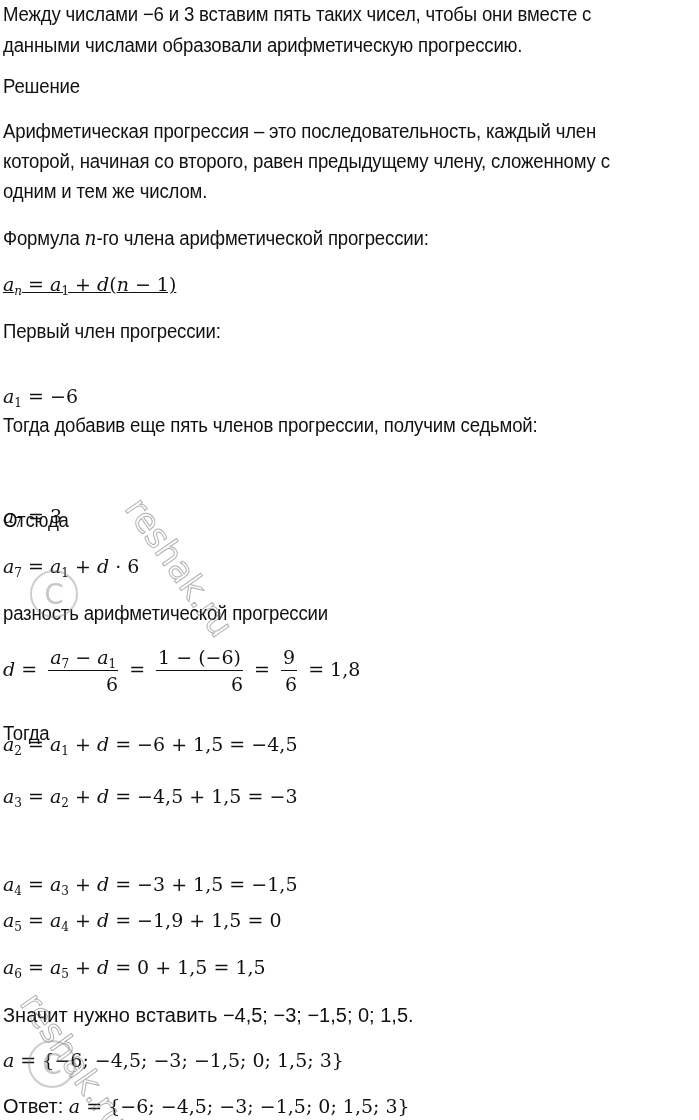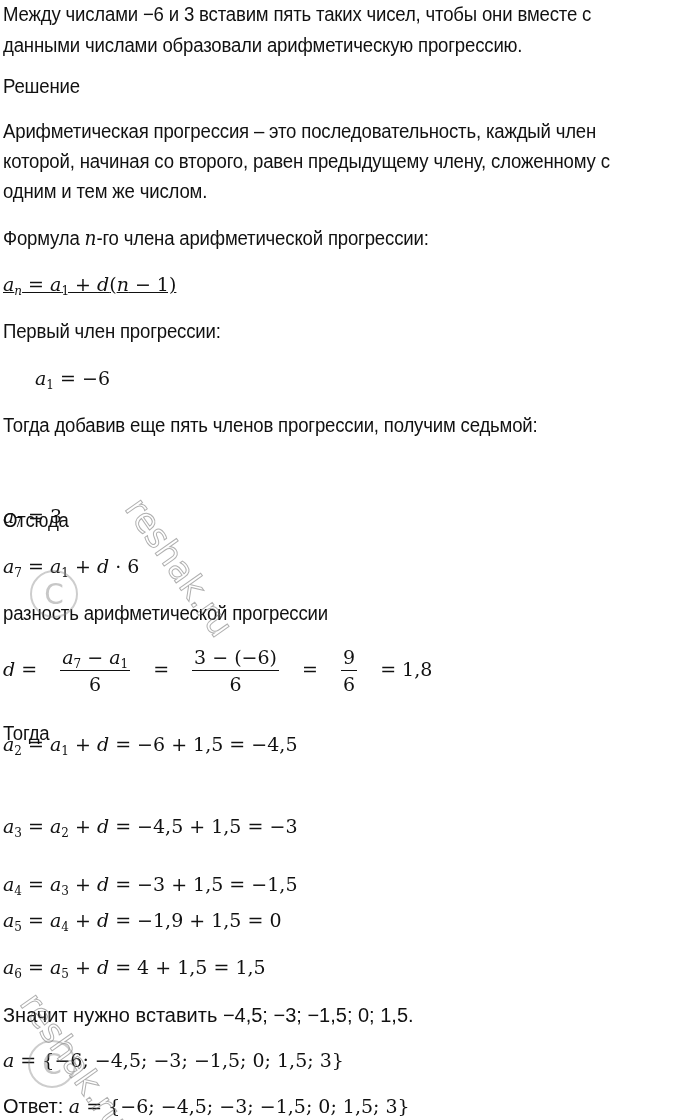--- a/index.html
+++ b/index.html
@@ -14,22 +14,22 @@
     transform: scaleX(0.93); transform-origin: left center;
   }
   .math {
     position: absolute; left: 3px; white-space: nowrap;
     font-family: "DejaVu Serif", serif;
     font-size: 19px; line-height: 24px;
   }
   .math i { font-style: italic; }
   .math sub { font-size: 12px; vertical-align: -4px; line-height: 0; }
   .frac {
-    display: inline-flex; flex-direction: column; align-items: center;
-    vertical-align: middle; margin: 0 17px;
+    display: inline-flex; flex-direction: column; align-items: flex-end;
+    vertical-align: middle; margin: 0 5px;
   }
   .frac .num { padding: 0 2px 2px 2px; border-bottom: 1.5px solid #111; line-height: 22px; }
   .frac .den { line-height: 24px; padding-top: 1px; }
   .watermark {
     position: absolute; pointer-events: none; color: rgba(120,120,120,0.35);
     font-family: "DejaVu Sans", sans-serif;
   }
   .wm-text {
     position: absolute; font-size: 34px; font-weight: normal;
     -webkit-text-stroke: 1px rgba(110,110,110,0.55); color: transparent;
@@ -57,21 +57,21 @@
 <div class="line" style="top:226px;">
   <span>Формула </span><i style="font-family:'DejaVu Serif',serif;">n</i><span>-го члена арифметической прогрессии:</span>
 </div>
 
 <div class="math" style="top:272px;text-decoration:underline;">
   <i>a</i><sub><i>n</i></sub><span> = </span><i>a</i><sub>1</sub><span> + </span><i>d</i><span>(</span><i>n</i><span> − 1)</span>
 </div>
 
 <div class="line" style="top:319px;">Первый член прогрессии:</div>
 
-<div class="math" style="top:366px;margin-left:32px;">
+<div class="math" style="top:384px;">
   <i>a</i><sub>1</sub><span> = −6</span>
 </div>
 
 <div class="line" style="top:413px;">Тогда добавив еще пять членов прогрессии, получим седьмой:</div>
 
 <div class="math" style="top:460px;margin-top:44px;">
   <i>a</i><sub>7</sub><span> = 3</span>
 </div>
 
 <div class="line" style="top:508px;">Отсюда</div>
@@ -80,44 +80,44 @@
   <i>a</i><sub>7</sub><span> = </span><i>a</i><sub>1</sub><span> + </span><i>d</i><span> · 6</span>
 </div>
 
 <div class="line" style="top:601px;">разность арифметической прогрессии</div>
 
 <div class="math" style="top:646px;">
   <i>d</i><span> = </span><span class="frac">
       <span class="num"><i>a</i><sub>7</sub><span> − </span><i>a</i><sub>1</sub></span>
       <span class="den">6</span>
     </span><span> = </span><span class="frac">
-      <span class="num">3 − (−6)</span>
+      <span class="num">1 − (−6)</span>
       <span class="den">6</span>
     </span><span> = </span><span class="frac">
       <span class="num">9</span>
       <span class="den">6</span>
     </span><span> = 1,8</span>
 </div>
 
 <div class="line" style="top:721px;">Тогда</div>
 
 <div class="math" style="top:732px;">
   <i>a</i><sub>2</sub><span> = </span><i>a</i><sub>1</sub><span> + </span><i>d</i><span> = −6 + 1,5 = −4,5</span>
 </div>
-<div class="math" style="top:814px;">
+<div class="math" style="top:784px;">
   <i>a</i><sub>3</sub><span> = </span><i>a</i><sub>2</sub><span> + </span><i>d</i><span> = −4,5 + 1,5 = −3</span>
 </div>
 <div class="math" style="top:872px;">
   <i>a</i><sub>4</sub><span> = </span><i>a</i><sub>3</sub><span> + </span><i>d</i><span> = −3 + 1,5 = −1,5</span>
 </div>
 <div class="math" style="top:908px;">
   <i>a</i><sub>5</sub><span> = </span><i>a</i><sub>4</sub><span> + </span><i>d</i><span> = −1,9 + 1,5 = 0</span>
 </div>
 <div class="math" style="top:955px;">
-  <i>a</i><sub>6</sub><span> = </span><i>a</i><sub>5</sub><span> + </span><i>d</i><span> = 4 + 1,5 = 1,5</span>
+  <i>a</i><sub>6</sub><span> = </span><i>a</i><sub>5</sub><span> + </span><i>d</i><span> = 0 + 1,5 = 1,5</span>
 </div>
 
 <div class="math" style="top:1003px; font-family:'Liberation Sans',sans-serif; font-size:20px;">Значит нужно вставить −4,5;  −3; −1,5; 0; 1,5.</div>
 
 <div class="math" style="top:1048px;">
   <i>a</i><span> = {−6; −4,5;  −3; −1,5; 0; 1,5; 3}</span>
 </div>
 
 <div class="math" style="top:1094px;">
   <span style="font-family:'Liberation Sans',sans-serif; font-size:20px;">Ответ: </span><i>a</i><span> = {−6; −4,5;  −3; −1,5; 0; 1,5; 3}</span>

